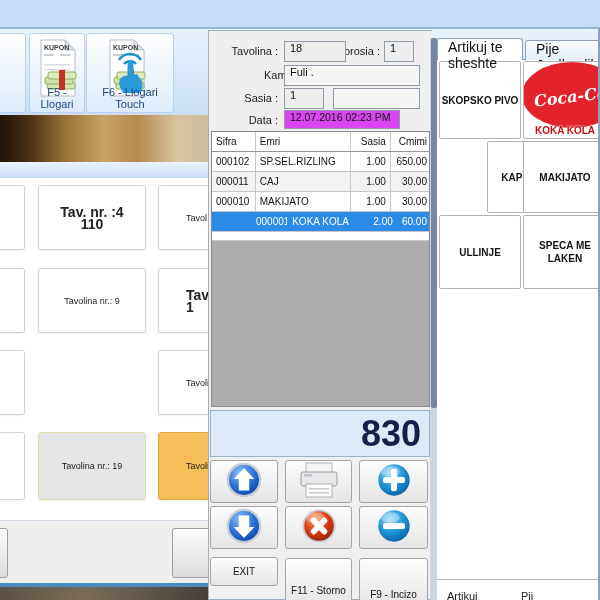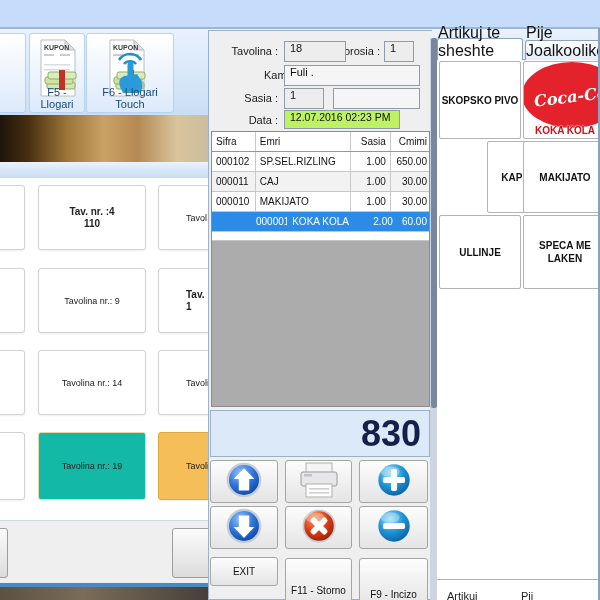--- a/index.html
+++ b/index.html
@@ -15,22 +15,22 @@
   .toolbtn .lbl{position:absolute;left:0;right:0;bottom:2px;font-size:11px;color:#19477e;}
   .toolbtn .ic{position:absolute;left:0;right:0;top:4px;display:flex;justify-content:center;}
   
   .brownband{left:0;top:115px;width:208px;height:47px;
      background:linear-gradient(90deg,#1e1409 0%,#4a3012 14%,#9c7438 32%,#c9a266 50%,#b48952 66%,#d9c49c 85%,#cdbd9e 100%);}
   .bluestrip{left:0;top:162px;width:208px;height:16px;background:linear-gradient(#eaf3fd,#c7dcf3);}
   .leftwhite{left:0;top:178px;width:208px;height:342px;background:#ffffff;}
   .tbtn{background:#ffffff;border:1px solid #d2d2d2;border-radius:3px;box-shadow:0 1px 2px rgba(0,0,0,.07);
         display:flex;flex-direction:column;align-items:center;justify-content:center;
         font-size:9px;color:#222;text-align:center;line-height:12px;}
-  .tbtn.bold{font-weight:bold;font-size:10px;}
-  .tbtn.yellow{background:#14b8a6;border-color:#e4d9a8;align-items:center;}
+  .tbtn.bold{font-weight:bold;font-size:14px;}
+  .tbtn.yellow{background:#e5e5e5;border-color:#e4d9a8;align-items:center;}
   .tbtn.orange{background:#f6be58;border-color:#dba83f;}
   .tbtn.frag{align-items:flex-start;}
   .tbtn.frag .fragtxt{padding-left:27px;}
   .bottomstrip{left:0;top:520px;width:208px;height:64px;background:#efeff0;border-top:1px solid #ccd8e6;}
   .silverbtn{background:linear-gradient(#fbfbfb,#dcdcdc);border:1px solid #9d9d9d;border-radius:3px;
              font-size:10px;color:#111;display:flex;align-items:center;}
   .bluebar{left:0;top:583px;width:208px;height:4px;background:#4a8ac2;}
   .darkbar{left:0;top:587px;width:208px;height:13px;background:linear-gradient(90deg,#5c5142,#7a6c58 40%,#46403a);}
   
   .dialog{left:208px;top:30px;width:224px;height:570px;background:#f0efef;border:1px solid #9cb0c8;border-right:none;}
@@ -52,21 +52,21 @@
             font-size:36px;font-weight:bold;color:#15204a;}
   .actbtn{background:linear-gradient(#fdfdfd,#e4e4e4);border:1px solid #a5a5a5;border-radius:3px;
           display:flex;align-items:center;justify-content:center;}
   .actbtn span.txt{font-size:10px;color:#111;text-align:center;}
   .fkey{position:absolute;left:0;right:0;font-size:10px;color:#111;text-align:center;}
   
   .scrolltrack{left:430px;top:38px;width:8px;height:562px;background:#ccd6e2;}
   .scrollthumb{left:431px;top:38px;width:6px;height:370px;background:#76879f;border-radius:2px;}
   
   .tab{top:38px;height:22px;border:1px solid #8ea0b8;border-bottom:none;border-radius:3px 3px 0 0;
-       display:flex;align-items:flex-end;justify-content:center;font-size:16px;color:#111;}
+       display:flex;align-items:flex-start;justify-content:center;font-size:14px;color:#111;padding-left:10px;}
   .tab.active{background:#ffffff;z-index:3;}
   .tab.inactive{top:40px;height:20px;background:linear-gradient(#fdfefe,#e2edf9);}
   .catbody{left:437px;top:59px;width:163px;height:541px;background:#ffffff;border-top:1px solid #8ea0b8;}
   .pbtn{background:#ffffff;border:1px solid #b3b3b3;border-radius:2px;
         display:flex;align-items:center;justify-content:center;text-align:center;
         font-weight:bold;font-size:10px;color:#111;line-height:13px;overflow:hidden;}
   .cocacell{padding:0;}
   .cocalabel{position:absolute;left:0;right:0;bottom:1px;text-align:center;font-weight:bold;font-size:10px;
              color:#cc1016;text-shadow:0 0 2px #fff,0 0 2px #fff;}
   .catline{left:437px;top:579px;width:163px;height:1px;background:#a8b4c2;}
@@ -143,23 +143,20 @@
   <div class="abs tbtn" style="left:-60px;top:350px;width:85px;height:65px;"></div>
   <div class="abs tbtn" style="left:-60px;top:432px;width:85px;height:68px;"></div>
 
   <div class="abs tbtn bold" style="left:38px;top:185px;width:108px;height:65px;">
     <span>Tav. nr. :4</span>
     <span>110</span>
   </div>
   <div class="abs tbtn" style="left:38px;top:268px;width:108px;height:65px;">
     <span>Tavolina nr.: 9</span>
   </div>
-  <div class="abs tbtn" style="left:38px;top:350px;width:108px;height:65px;">
-    <span>Tavolina nr.: 14</span>
-  </div>
   <div class="abs tbtn yellow" style="left:38px;top:432px;width:108px;height:68px;">
     <span>Tavolina nr.: 19</span>
   </div>
 
   <div class="abs tbtn frag" style="left:158px;top:185px;width:108px;height:65px;justify-content:center;">
     <span class="fragtxt">Tavol</span>
   </div>
   <div class="abs tbtn frag bold" style="left:158px;top:268px;width:108px;height:65px;justify-content:center;">
     <span class="fragtxt">Tav.</span>
     <span class="fragtxt">1</span>
@@ -195,21 +192,21 @@
   </div>
   <div class="abs field" style="left:284px;top:65px;width:136px;height:21px;background:#f5f5f5;">
     <span>Fuli .</span>
   </div>
   <div class="abs field" style="left:284px;top:88px;width:40px;height:21px;">
     <span>1</span>
   </div>
   <div class="abs field" style="left:333px;top:88px;width:87px;height:21px;background:#f5f5f5;">
     <span></span>
   </div>
-  <div class="abs field" style="left:284px;top:110px;width:116px;height:19px;font-size:10.5px;background:#bef264;">
+  <div class="abs field" style="left:284px;top:110px;width:116px;height:19px;font-size:10.5px;background:#d946ef;">
     <span>12.07.2016 02:23 PM</span>
   </div>
 
   <div class="abs otable">
     <div class="trow head">
       <div class="tc c-sifra">Sifra</div>
       <div class="tc c-emri">Emri</div>
       <div class="tc c-sasia">Sasia</div>
       <div class="tc c-cmimi">Cmimi</div>
     </div>

